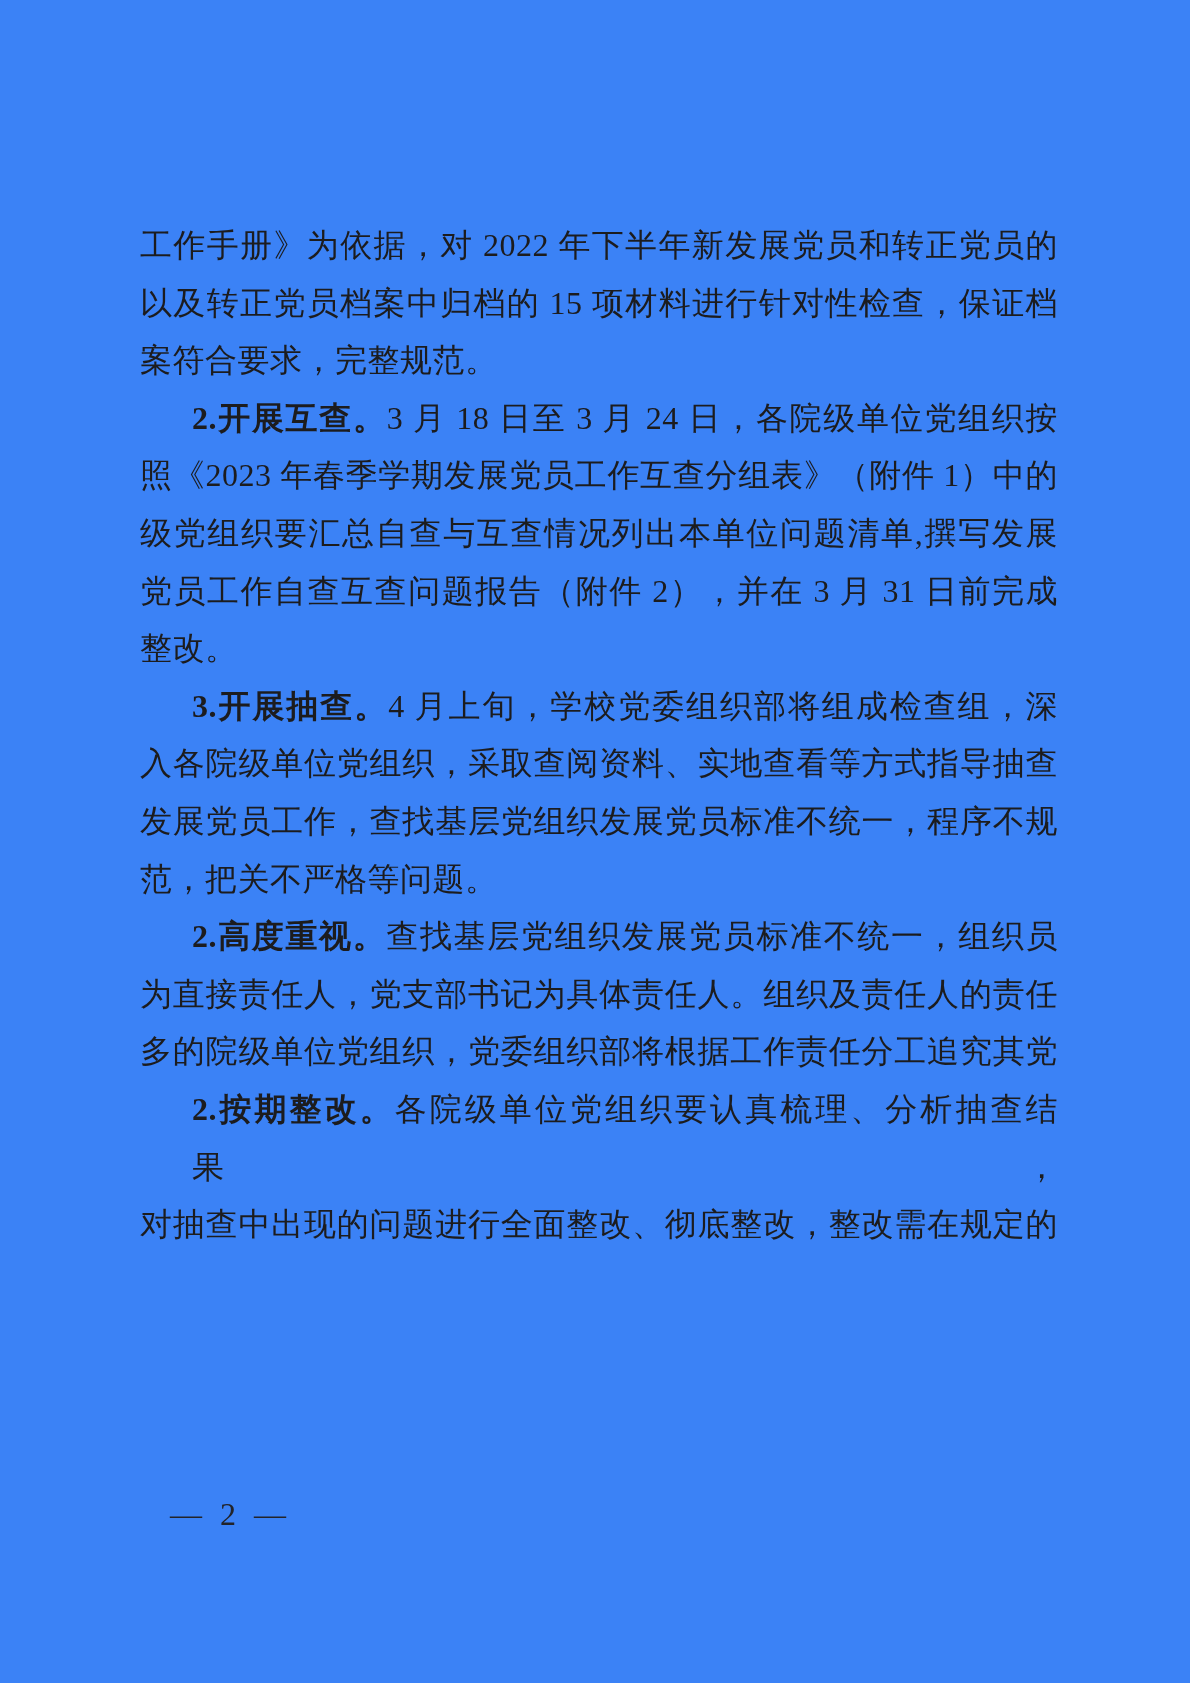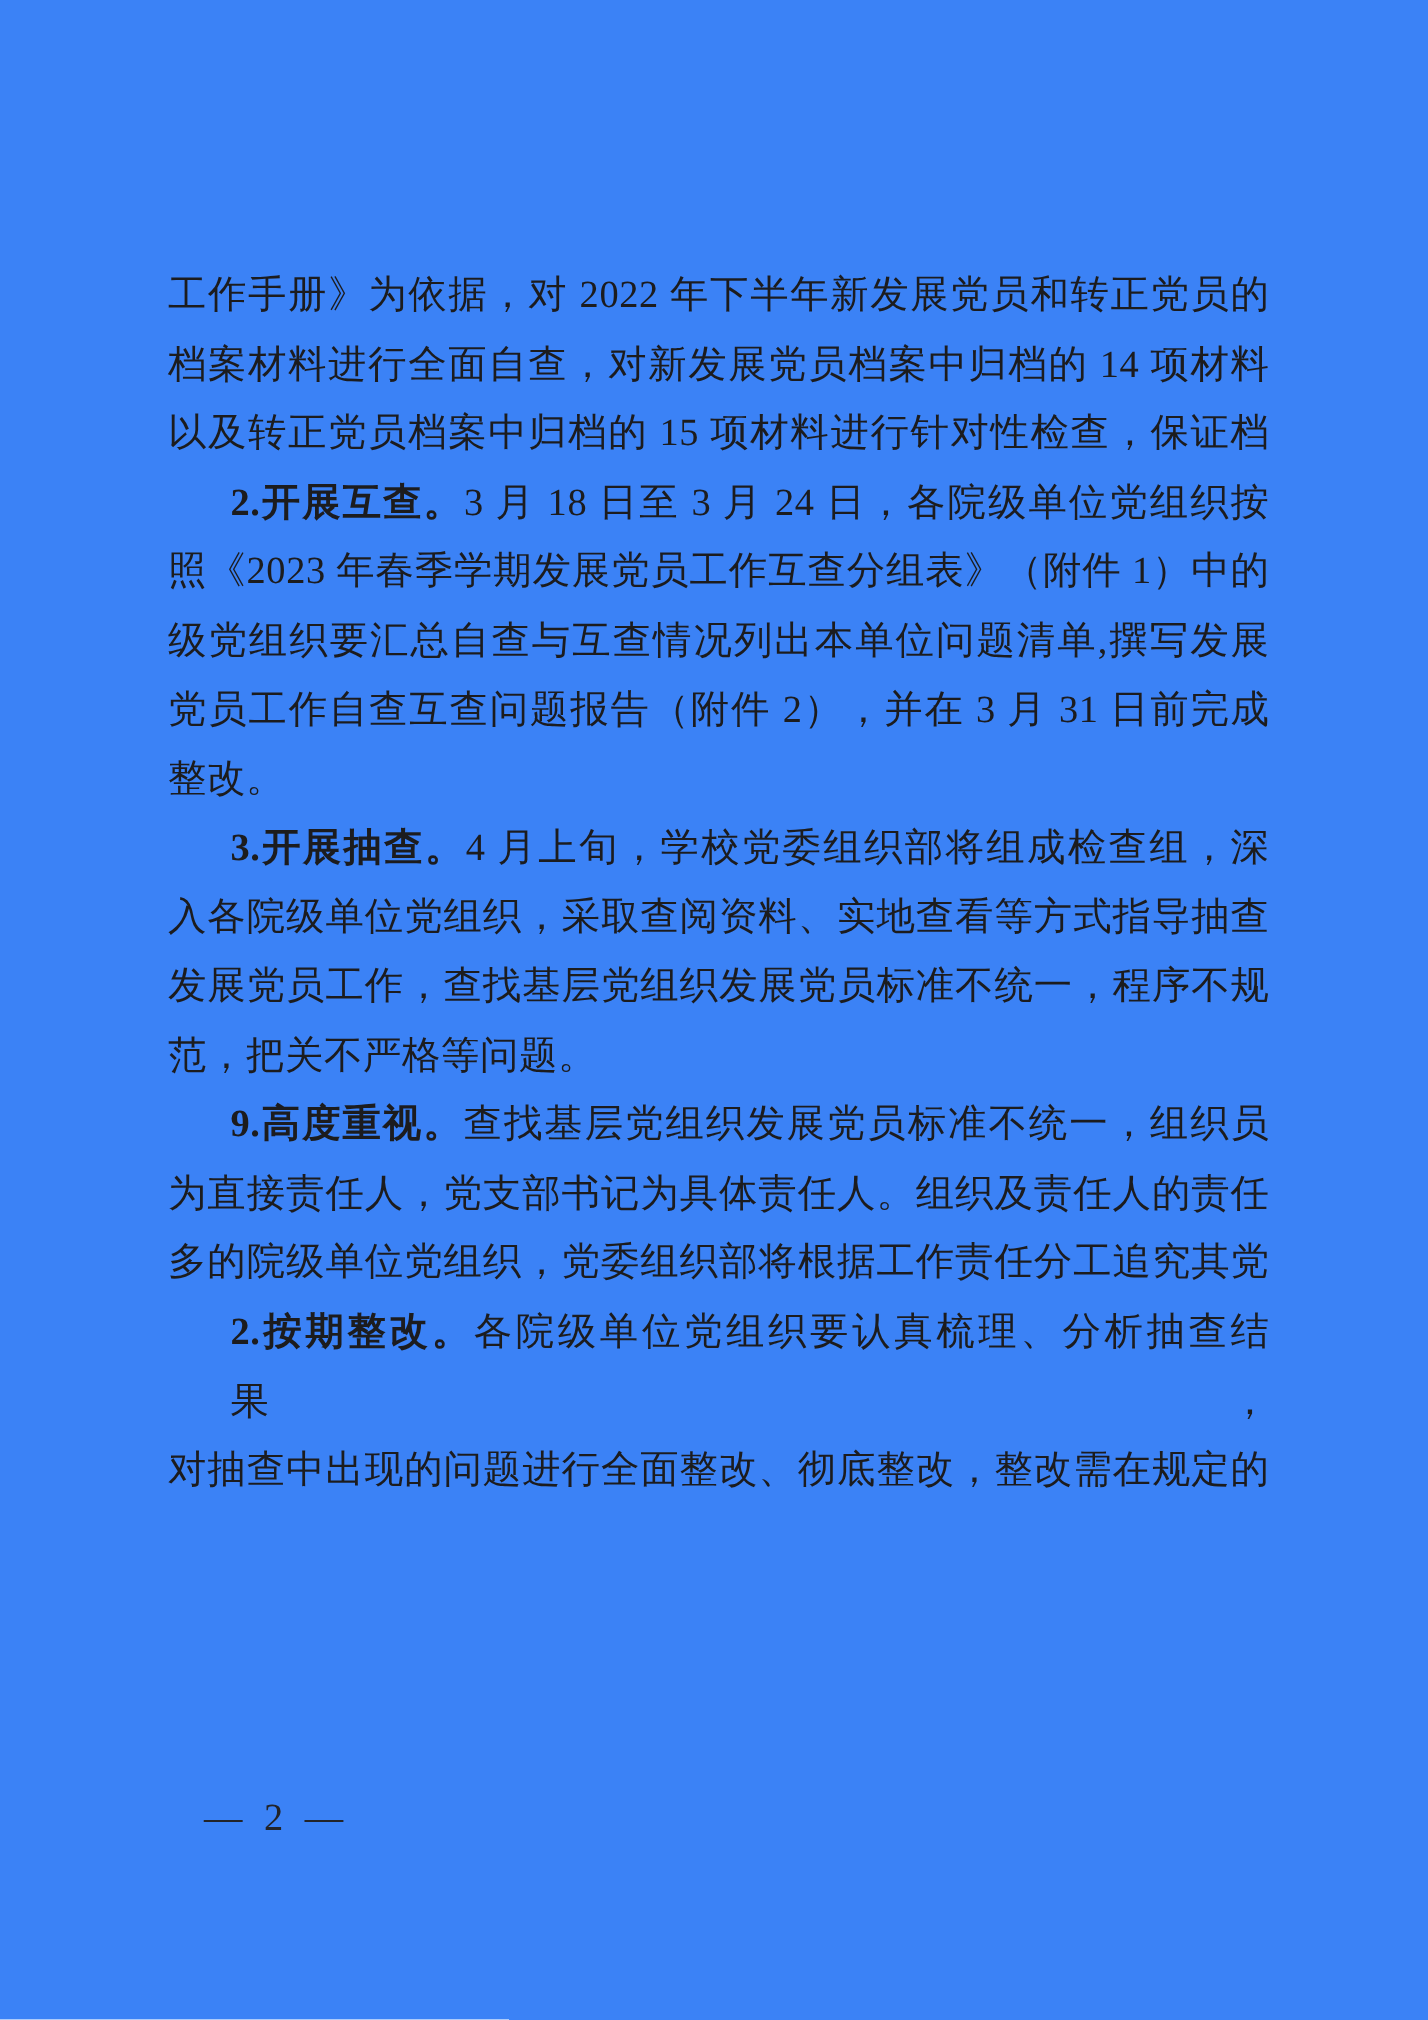--- a/index.html
+++ b/index.html
@@ -59,38 +59,38 @@
     color: #22242a;
   }
 </style>
 </head>
 <body>
 
 <div class="page">
   <div class="content" id="content">
       <div class="block paragraph">
         <div class="line first"><span>工作手册》为依据，对 2022 年下半年新发展党员和转正党员的</span></div>
-        <div class="line"><span>档案材料进行全面自查，对新发展党员档案中归档的 14 项材料</span></div>
         <div class="line"><span>以及转正党员档案中归档的 15 项材料进行针对性检查，保证档</span></div>
+        <div class="line short"><span>案符合要求，完整规范。</span></div>
       </div>
       <div class="block paragraph">
         <div class="line first indented"><b class="lead">2.开展互查。</b><span>3 月 18 日至 3 月 24 日，各院级单位党组织按</span></div>
         <div class="line"><span>照《2023 年春季学期发展党员工作互查分组表》（附件 1）中的</span></div>
         <div class="line"><span>级党组织要汇总自查与互查情况列出本单位问题清单,撰写发展</span></div>
         <div class="line"><span>党员工作自查互查问题报告（附件 2），并在 3 月 31 日前完成</span></div>
         <div class="line short"><span>整改。</span></div>
       </div>
       <div class="block paragraph">
         <div class="line first indented"><b class="lead">3.开展抽查。</b><span>4 月上旬，学校党委组织部将组成检查组，深</span></div>
         <div class="line"><span>入各院级单位党组织，采取查阅资料、实地查看等方式指导抽查</span></div>
         <div class="line"><span>发展党员工作，查找基层党组织发展党员标准不统一，程序不规</span></div>
         <div class="line short"><span>范，把关不严格等问题。</span></div>
       </div>
       <div class="block paragraph">
-        <div class="line first indented"><b class="lead">9.高度重视。</b><span>查找基层党组织发展党员标准不统一，组织员</span></div>
+        <div class="line first indented"><b class="lead">2.高度重视。</b><span>查找基层党组织发展党员标准不统一，组织员</span></div>
         <div class="line"><span>为直接责任人，党支部书记为具体责任人。组织及责任人的责任</span></div>
         <div class="line"><span>多的院级单位党组织，党委组织部将根据工作责任分工追究其党</span></div>
       </div>
       <div class="block paragraph">
         <div class="line first indented"><b class="lead">2.按期整改。</b><span>各院级单位党组织要认真梳理、分析抽查结果，</span></div>
         <div class="line"><span>对抽查中出现的问题进行全面整改、彻底整改，整改需在规定的</span></div>
       </div>
     </div>
   <div class="footer">— 2 —</div>
 </div>

